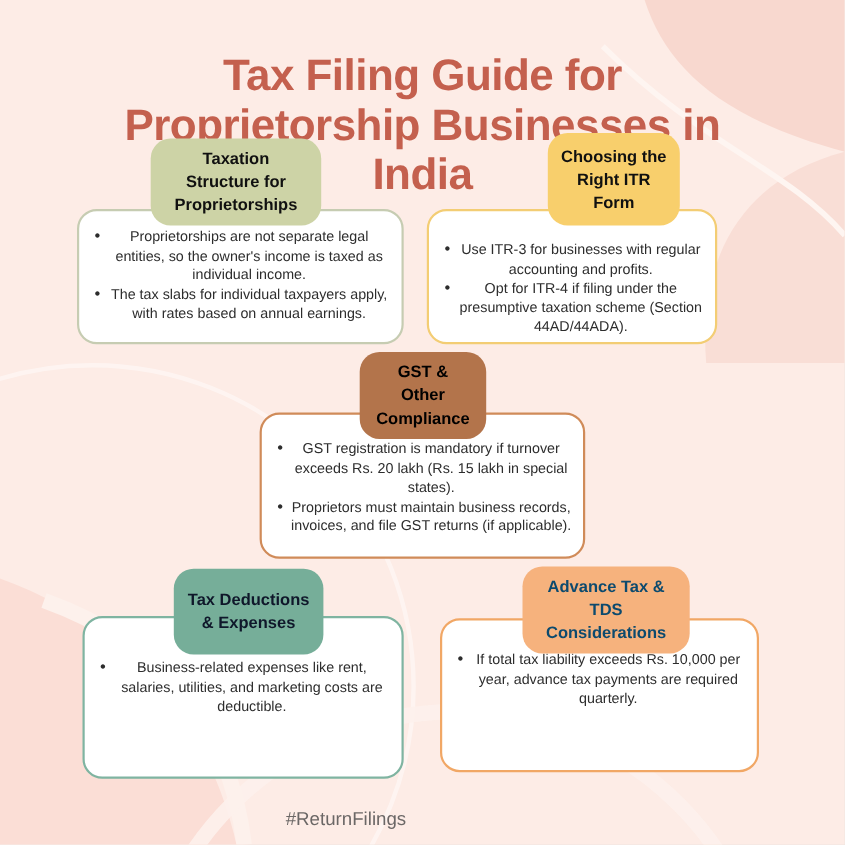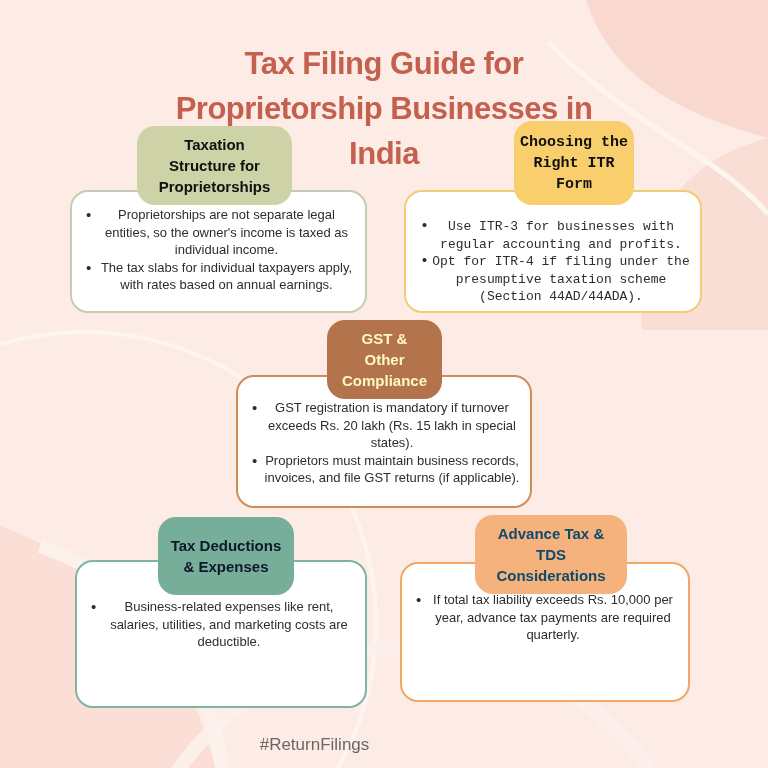--- a/index.html
+++ b/index.html
@@ -20,21 +20,21 @@
     border-radius:50%;border:4px solid rgba(255,255,255,0.45);
   }
   .deco-arc2{
     position:absolute;left:120px;top:640px;width:560px;height:560px;
     border-radius:50%;border:14px solid rgba(253,241,236,0.9);
   }
   
   .title{
     position:absolute;top:20px;left:0;width:768px;
     text-align:center;
-    font-size:31px;line-height:45px;font-weight:bold;
+    font-size:40px;line-height:45px;font-weight:bold;
     letter-spacing:-0.5px;
     color:#c4604e;
     white-space:pre-line;
     z-index:1;
   }
   
   .card{
     position:absolute;
     background:#ffffff;
     border:2px solid #ccc;
@@ -65,21 +65,21 @@
     padding-left:16px;
     font-size:13px;line-height:17.5px;
     color:#2d2d2d;
   }
   .card li::before{
     content:"\2022";
     position:absolute;left:4px;top:0;
     font-size:15px;color:#2d2d2d;
   }
   .card--1{left:70px;top:190px;width:297px;height:123px;padding-top:14px;}
-  .card--2{left:404px;top:190px;width:298px;height:123px;padding-top:26px;font-family:Liberation Mono, monospace;}
+  .card--2{left:388px;top:190px;width:264px;height:123px;padding-top:26px;}
   .card--3{left:236px;top:375px;width:296px;height:133px;padding-top:22px;}
   .card--4{left:75px;top:560px;width:292px;height:148px;padding-top:36px;}
   .card--5{left:400px;top:562px;width:290px;height:140px;padding-top:27px;}
   .badge--1{left:65px;top:-66px;width:155px;min-height:79px;}
   .badge--2{left:108px;top:-71px;width:120px;min-height:84px;}
   .badge--3{left:89px;top:-57px;width:115px;min-height:79px;}
   .badge--4{left:81px;top:-45px;width:136px;min-height:78px;}
   .badge--5{left:73px;top:-49px;width:152px;min-height:76px;}
   
   .footer{
@@ -124,21 +124,21 @@
     <div class="badge badge--2" style="background: rgb(248, 207, 108); color: rgb(16, 16, 16);">Choosing the
 Right ITR
 Form</div>
     <ul>
       <li>Use ITR-3 for businesses with regular accounting and profits.</li>
       <li>Opt for ITR-4 if filing under the presumptive taxation scheme (Section 44AD/44ADA).</li>
     </ul>
   </section>
 
   <section class="card card--3" style="border-color: rgb(208, 139, 89);">
-    <div class="badge badge--3" style="background: rgb(179, 116, 75); color: #fef9c3;">GST &amp;
+    <div class="badge badge--3" style="background: rgb(179, 116, 75); color: #000000;">GST &amp;
 Other
 Compliance</div>
     <ul>
       <li>GST registration is mandatory if turnover exceeds Rs. 20 lakh (Rs. 15 lakh in special states).</li>
       <li>Proprietors must maintain business records, invoices, and file GST returns (if applicable).</li>
     </ul>
   </section>
 
   <section class="card card--4" style="border-color: rgb(127, 180, 161);">
     <div class="badge badge--4" style="background: rgb(118, 174, 153); color: #0f172a;">Tax Deductions

